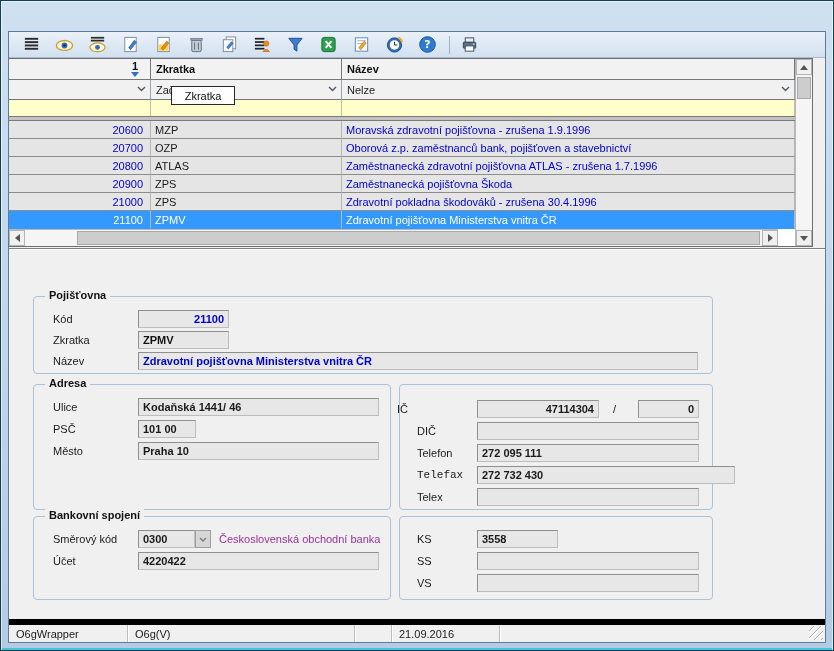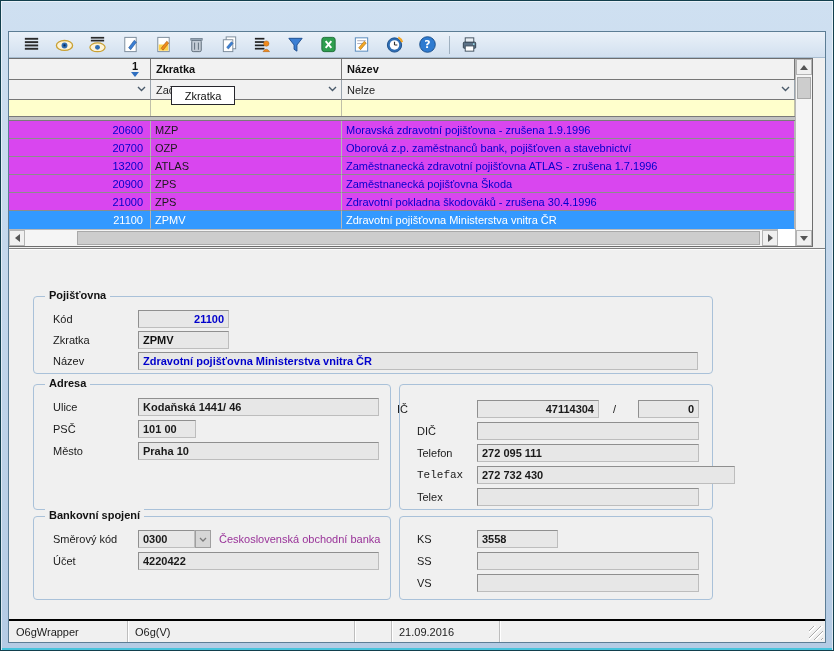--- a/index.html
+++ b/index.html
@@ -59,21 +59,21 @@
          display:flex; align-items:center; padding:0 5px; position:relative; }
   .f1 { width:142px; } .f2 { width:191px; } .f3 { flex:1; }
   .chev { position:absolute; right:4px; top:6px; width:9px; height:6px; }
 
   .g-yellow { display:flex; height:16px; background:#ffffcc; }
   .g-yellow > div { border-right:1px solid #c0c0a8; }
   .y1 { width:142px; } .y2 { width:191px; } .y3 { flex:1; }
 
   .g-sep { height:5px; background:#c2c2c2; border-top:1px solid #7a7a7a; border-bottom:1px solid #7a7a7a; }
 
-  .g-row { display:flex; height:18px; background:#d946ef; }
+  .g-row { display:flex; height:18px; background:#e5e5e5; }
   .g-row > div { border-right:1px solid #b6b6b6; border-bottom:1px solid #8c8c8c;
          display:flex; align-items:center; white-space:nowrap; overflow:hidden; }
   .r1 { width:142px; justify-content:flex-end; padding-right:7px; color:#0000cc; }
   .r2 { width:191px; padding-left:4px; color:#1a1a1a; }
   .r3 { flex:1; padding-left:4px; color:#0000cc; }
   .g-row.sel { background:#3399ff; }
   .g-row.sel > div { color:#fff; border-bottom-color:#3399ff; }
 
   
   .vscroll { position:absolute; right:0; top:0; width:17px; height:187px; background:#f5f5f5;
@@ -118,21 +118,21 @@
   .field.bluebold { color:#0000cc; font-weight:bold; }
   .field.blkbold  { color:#111; font-weight:bold; }
   .field.right { text-align:right; }
   .combobtn { position:absolute; width:16px; height:18px; background:#d6d6d6;
          border:1px solid #9f9f9f; display:flex; align-items:center; justify-content:center; }
   .bankname { position:absolute; color:#993399; font-size:11px; white-space:nowrap; }
   .slash { position:absolute; font-size:11px; color:#1a1a1a; }
 
   
   .statusbar { position:absolute; left:0; bottom:0; width:100%; height:23px; background:#f0f0f0;
-         border-top:2px solid #000000; display:flex; font-size:11px; color:#1a1a1a; }
+         border-top:6px solid #000000; display:flex; font-size:11px; color:#1a1a1a; }
   .sp { border-right:1px solid #bdbdbd; box-shadow:1px 0 0 #fff; display:flex;
          align-items:center; padding-left:7px; white-space:nowrap; overflow:hidden; }
   .sp1 { width:119px; } .sp2 { width:227px; } .sp3 { width:37px; } .sp4 { width:108px; }
   .sp5 { flex:1; border-right:none; box-shadow:none; position:relative; }
   .grip { position:absolute; right:2px; bottom:2px; width:14px; height:14px;
          background:repeating-linear-gradient(135deg, transparent 0 3px, #aaa 3px 4px, #fff 4px 5px); }
 </style>
 </head>
 <body>
 
@@ -298,21 +298,21 @@
           <div class="r1">20600</div>
           <div class="r2">MZP</div>
           <div class="r3">Moravská zdravotní pojišťovna - zrušena 1.9.1996</div>
         </div>
         <div class="g-row">
           <div class="r1">20700</div>
           <div class="r2">OZP</div>
           <div class="r3">Oborová z.p. zaměstnanců bank, pojišťoven a stavebnictví</div>
         </div>
         <div class="g-row">
-          <div class="r1">13200</div>
+          <div class="r1">20800</div>
           <div class="r2">ATLAS</div>
           <div class="r3">Zaměstnanecká zdravotní pojišťovna ATLAS - zrušena 1.7.1996</div>
         </div>
         <div class="g-row">
           <div class="r1">20900</div>
           <div class="r2">ZPS</div>
           <div class="r3">Zaměstnanecká pojišťovna Škoda</div>
         </div>
         <div class="g-row">
           <div class="r1">21000</div>

